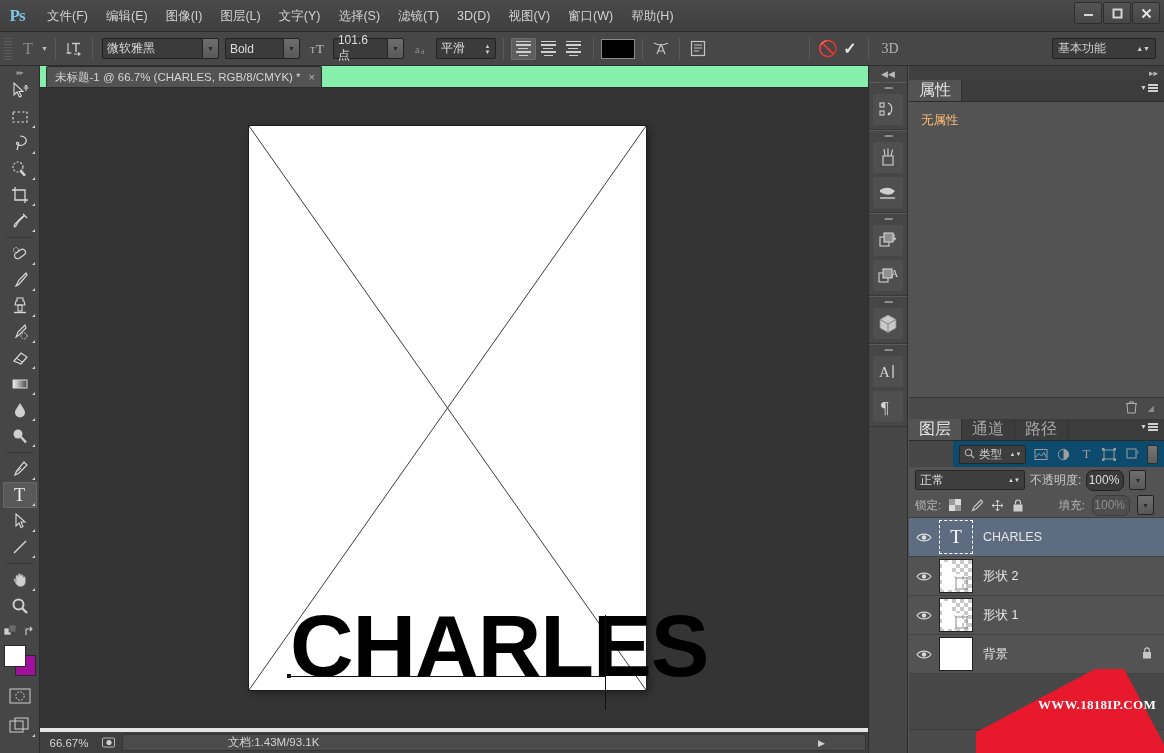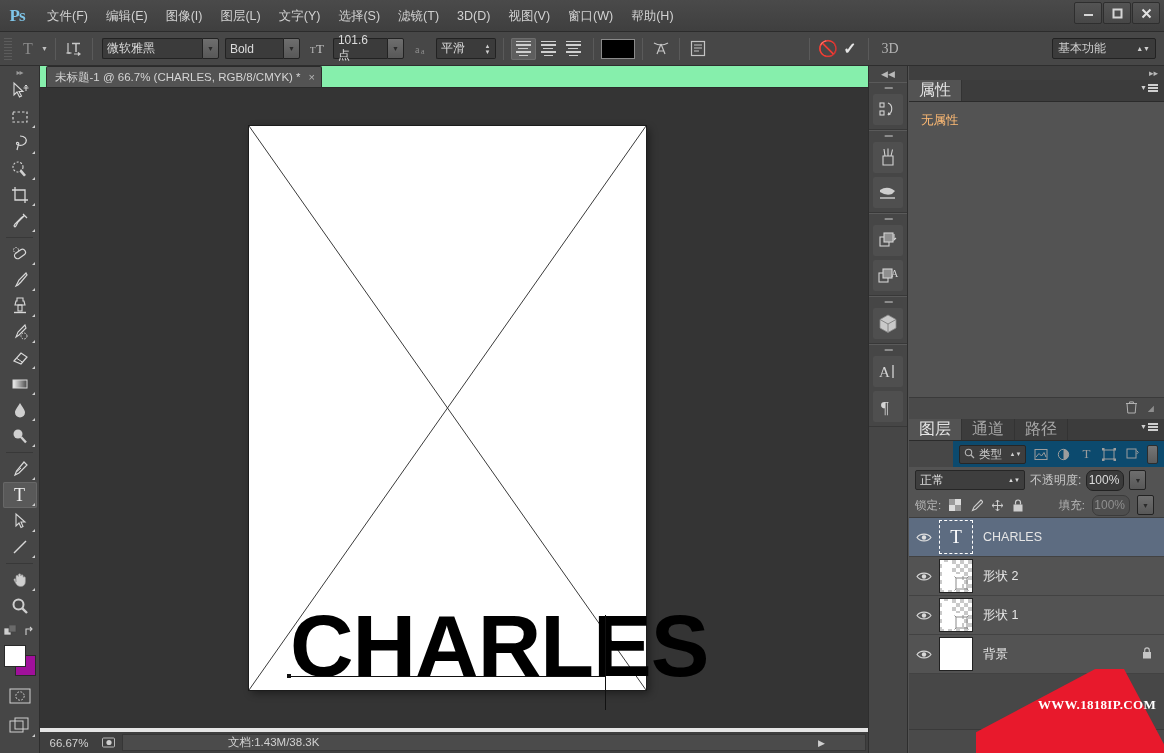--- a/index.html
+++ b/index.html
@@ -631,21 +631,21 @@
 
   <div class="statusbar">
     <div class="st-zoom">66.67%</div>
     <div class="st-icon">
       <svg width="14" height="12" viewBox="0 0 14 12">
           <rect x="0.5" y="1" width="12" height="9" rx="1" fill="none" stroke="#b9b9b9" stroke-width="1"></rect>
           <circle cx="7" cy="5.5" r="2.6" fill="#cfcfcf"></circle>
         </svg>
     </div>
     <div class="st-doc">
-      <span>文档:1.43M/38.3K</span>
+      <span>文档:1.43M/93.1K</span>
       <span class="st-arrow">▶</span>
     </div>
   </div>
 
   <div class="icondock">
     <div class="dock-collapse">◀◀</div>
 
     <div class="dock-group">
       <div class="dock-grip">••••••••</div>
       <div class="dock-btn">

